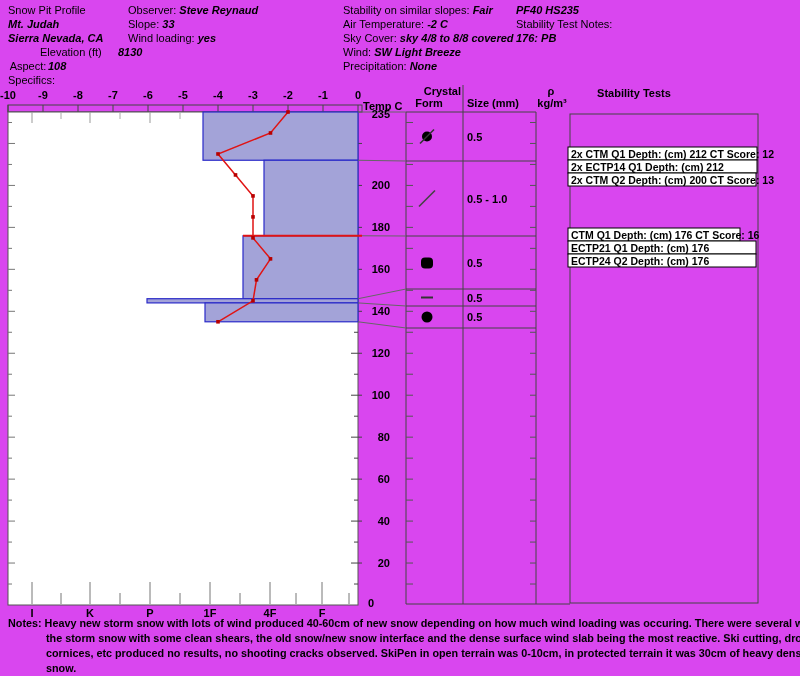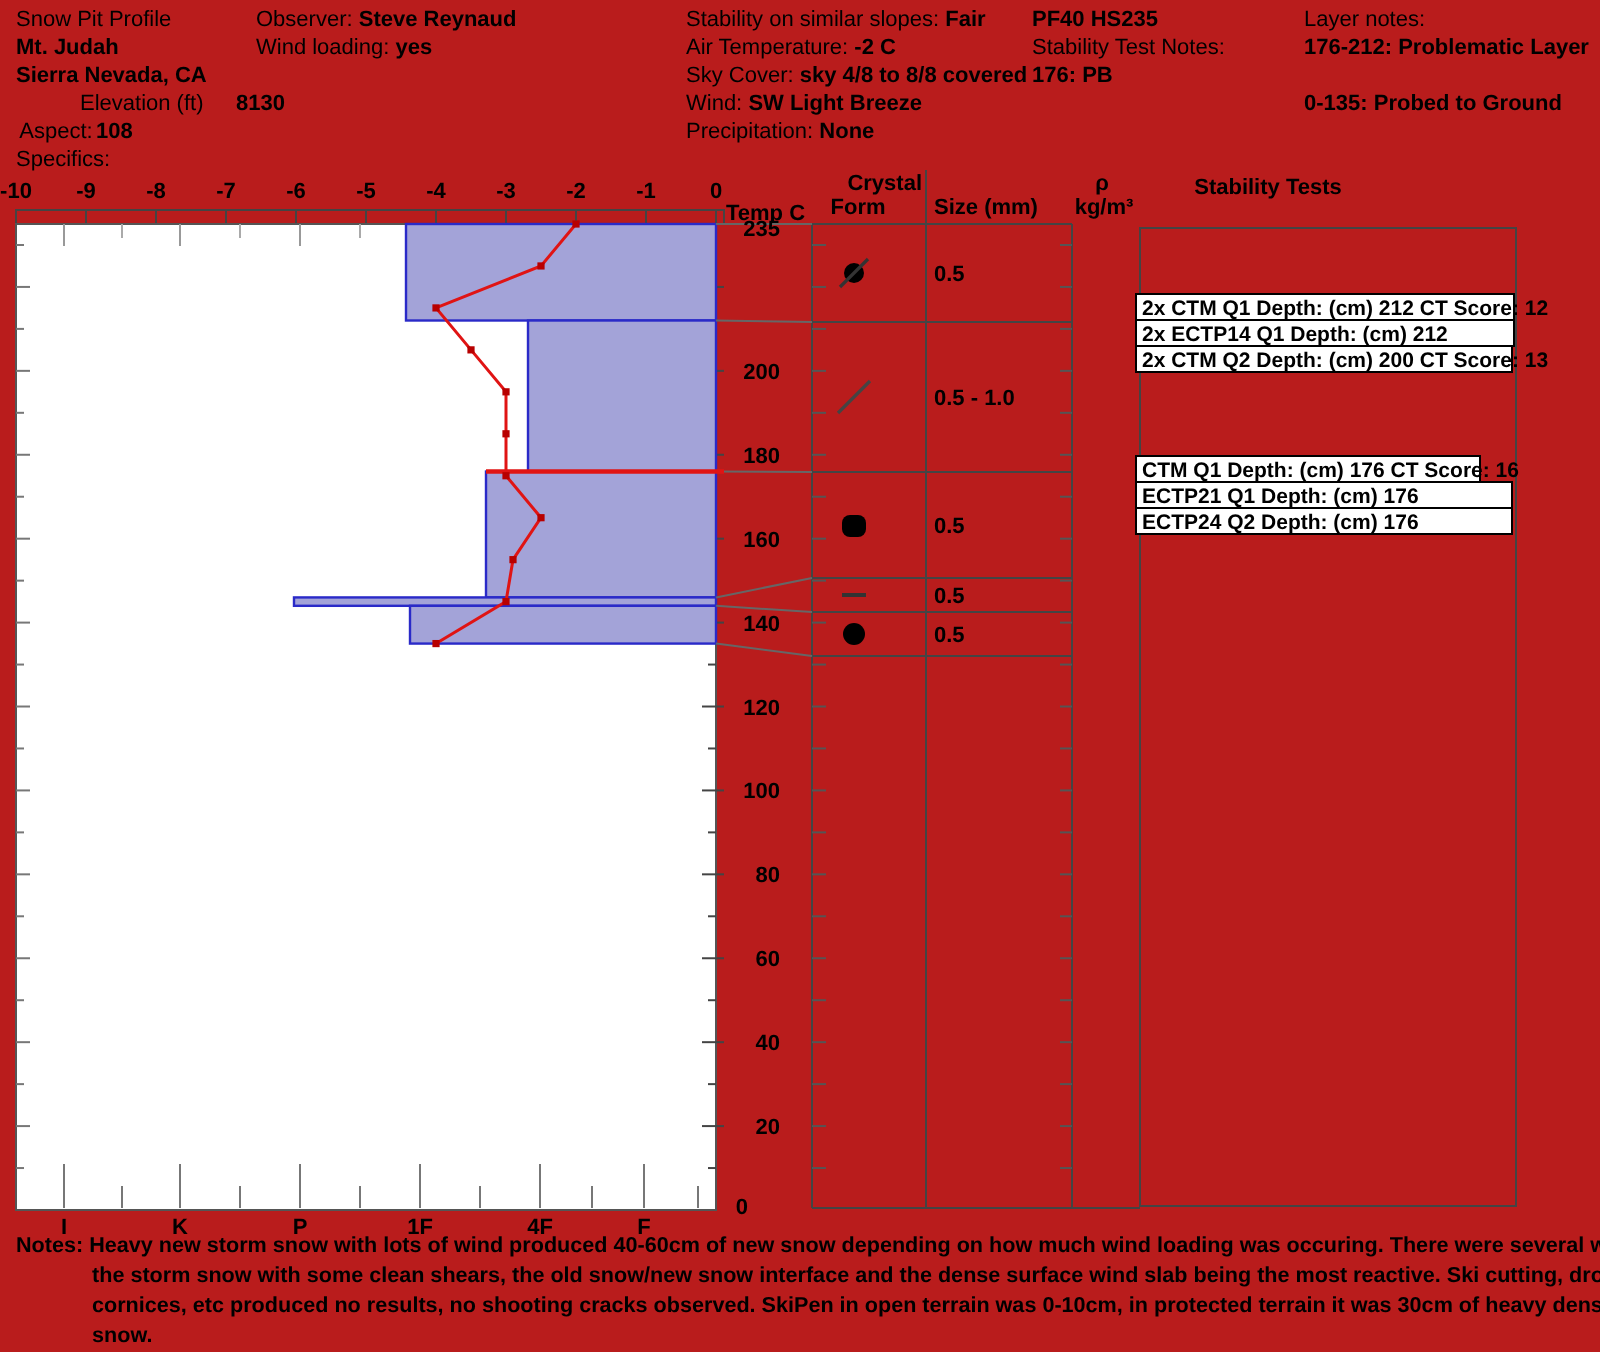--- a/index.html
+++ b/index.html
@@ -1,21 +1,21 @@
 <!DOCTYPE html>
 <html><head>
 <meta charset="utf-8">
 <style>
   html,body{margin:0;padding:0;background:#fff;}
-  .page{position:relative;width:800px;height:676px;background:#b91c1c;overflow:hidden;
+  .page{position:relative;width:800px;height:676px;background:#d946ef;overflow:hidden;
         font-family:"Liberation Sans",sans-serif;font-size:11px;color:#000;}
   .hcol{position:absolute;top:3px;line-height:14px;white-space:nowrap;}
   .hrow{height:14px;}
   .hl{font-weight:normal;}
-  .hv{font-weight:bold;}
+  .hv{font-weight:bold;font-style:italic;}
   .lab-elev{display:inline-block;width:78px;padding-left:32px;}
   .lab-aspect{display:inline-block;width:40px;text-align:center;}
   #chart{position:absolute;left:0;top:0;}
   .notes div{position:absolute;font-weight:bold;font-size:10.8px;white-space:nowrap;}
 </style>
 </head>
 <body>
 
 <div class="page">
 
@@ -23,43 +23,38 @@
     <div class="hrow"><span class="hl">Snow Pit Profile</span></div>
     <div class="hrow"><span class="hv">Mt. Judah</span></div>
     <div class="hrow"><span class="hv">Sierra Nevada, CA</span></div>
     <div class="hrow"><span class="hl lab-elev">Elevation (ft)</span><span class="hv">8130</span></div>
     <div class="hrow"><span class="hl lab-aspect">Aspect:</span><span class="hv">108</span></div>
     <div class="hrow"><span class="hl">Specifics:</span></div>
   </div>
 
   <div class="hcol" style="left:128px">
     <div class="hrow"><span class="hl">Observer:</span> <span class="hv">Steve Reynaud</span></div>
+    <div class="hrow"><span class="hl">Slope:</span> <span class="hv">33</span></div>
     <div class="hrow"><span class="hl">Wind loading:</span> <span class="hv">yes</span></div>
   </div>
 
   <div class="hcol" style="left:343px">
     <div class="hrow"><span class="hl">Stability on similar slopes:</span> <span class="hv">Fair</span></div>
     <div class="hrow"><span class="hl">Air Temperature:</span> <span class="hv">-2 C</span></div>
     <div class="hrow"><span class="hl">Sky Cover:</span> <span class="hv">sky 4/8 to 8/8 covered</span></div>
     <div class="hrow"><span class="hl">Wind:</span> <span class="hv">SW Light Breeze</span></div>
     <div class="hrow"><span class="hl">Precipitation:</span> <span class="hv">None</span></div>
   </div>
 
   <div class="hcol" style="left:516px">
     <div class="hrow"><span class="hv">PF40 HS235</span></div>
     <div class="hrow"><span class="hl">Stability Test Notes:</span></div>
     <div class="hrow"><span class="hv">176: PB</span></div>
   </div>
 
-  <div class="hcol" style="left:652px">
-    <div class="hrow"><span class="hl">Layer notes:</span></div>
-    <div class="hrow"><span class="hv">176-212: Problematic Layer</span></div>
-    <div class="hrow"></div>
-    <div class="hrow"><span class="hv">0-135: Probed to Ground</span></div>
-  </div>
 
   <svg id="chart" width="800" height="676" viewBox="0 0 800 676">
       <rect x="8" y="105" width="354" height="7" fill="none" stroke="#444444"></rect>
       <line x1="8" y1="105" x2="8" y2="112" stroke="#444444" stroke-width="1"></line>
       <text x="8" y="99" text-anchor="middle" font-size="11" font-weight="bold" fill="#000" font-family="&quot;Liberation Sans&quot;,sans-serif">-10</text>
       <line x1="43" y1="105" x2="43" y2="112" stroke="#444444" stroke-width="1"></line>
       <text x="43" y="99" text-anchor="middle" font-size="11" font-weight="bold" fill="#000" font-family="&quot;Liberation Sans&quot;,sans-serif">-9</text>
       <line x1="78" y1="105" x2="78" y2="112" stroke="#444444" stroke-width="1"></line>
       <text x="78" y="99" text-anchor="middle" font-size="11" font-weight="bold" fill="#000" font-family="&quot;Liberation Sans&quot;,sans-serif">-8</text>
       <line x1="113" y1="105" x2="113" y2="112" stroke="#444444" stroke-width="1"></line>

